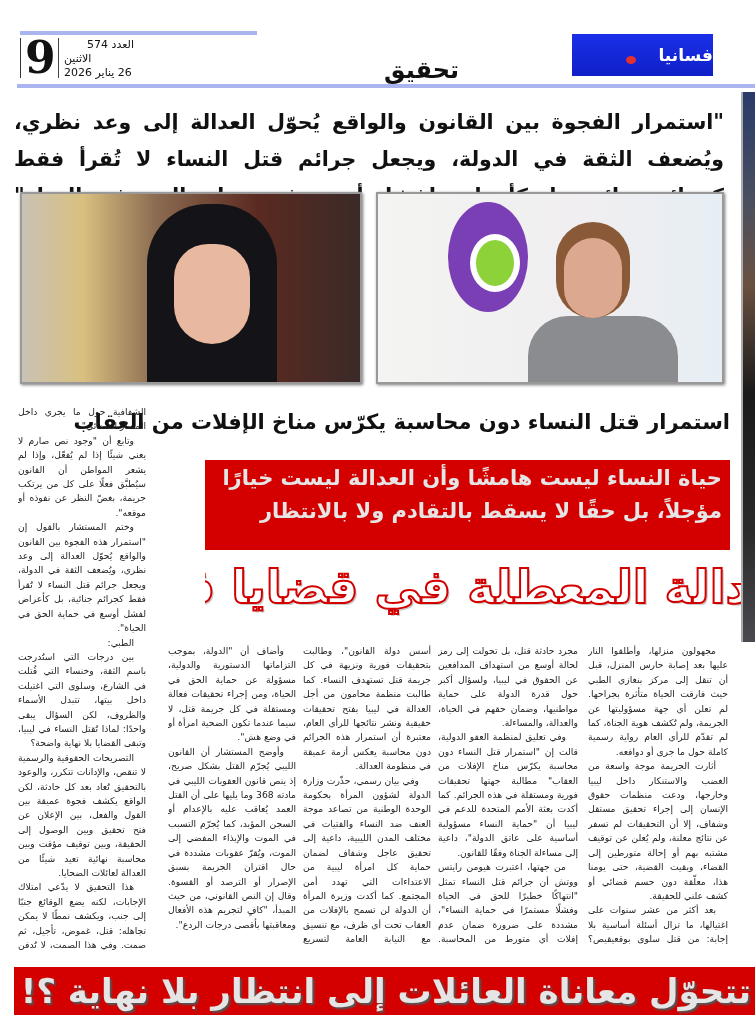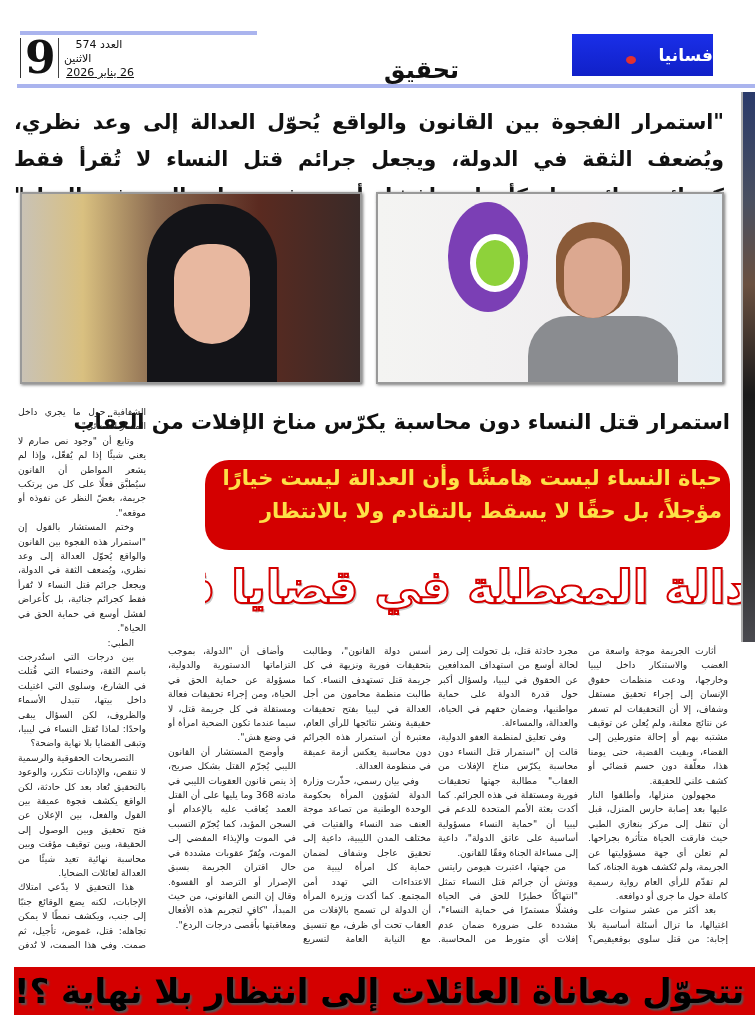--- a/index.html
+++ b/index.html
@@ -7,40 +7,40 @@
   .abs{position:absolute;}
   .rule{background:#aab4ee;height:4px;}
   .pg-num{font-family:"DejaVu Serif",serif;font-weight:bold;font-size:44px;line-height:44px;color:#111;}
   .issue{font-size:11px;line-height:14px;direction:rtl;text-align:right;}
   .section{font-family:"DejaVu Sans",sans-serif;font-weight:bold;font-size:24px;direction:rtl;color:#111;}
   .logo{background:linear-gradient(180deg,#1a2fe8,#1020c8);color:#fff;font-weight:bold;font-size:17px;text-align:right;line-height:42px;direction:rtl;}
   .logo .dot{position:absolute;left:54px;top:22px;width:10px;height:8px;border-radius:50%;background:#e23030;}
   .quote{font-weight:bold;font-size:20.5px;line-height:37px;direction:rtl;text-align:justify;text-align-last:justify;color:#111;letter-spacing:-0.6px;}
   .photo{border:2px solid #999;box-shadow:1px 1px 3px #777;overflow:hidden;}
   .subhead{font-weight:bold;font-size:21px;direction:rtl;text-align:right;white-space:nowrap;color:#111;letter-spacing:-0.5px;}
-  .redbox{background:#d40000;color:#fde047;font-weight:bold;font-size:21px;line-height:33px;direction:rtl;text-align:right;padding:2px 8px;box-sizing:border-box;letter-spacing:-0.4px;border-radius:24px;}
+  .redbox{background:#d40000;color:#e5e5e5;font-weight:bold;font-size:21px;line-height:33px;direction:rtl;text-align:right;padding:2px 8px;box-sizing:border-box;letter-spacing:-0.4px;}
   .outline-title{font-weight:bold;font-size:46px;direction:rtl;color:#fff;white-space:nowrap;text-align:right;
     -webkit-text-stroke:2px #d40000;text-shadow:2px 2px 0 #c9c9c9;letter-spacing:-1px;}
   .col{direction:rtl;text-align:justify;font-size:9.2px;line-height:14.4px;color:#222;overflow:hidden;}
   .col p{margin:0;text-indent:12px;}
-  .bottom-banner{background:#d40000;color:#000000;font-weight:bold;font-size:34px;direction:rtl;text-align:left;white-space:nowrap;line-height:48px;text-shadow:2px 2px 2px #555;padding-right:4px;box-sizing:border-box;overflow:hidden;}
+  .bottom-banner{background:#d40000;color:#e5e5e5;font-weight:bold;font-size:34px;direction:rtl;text-align:right;white-space:nowrap;line-height:48px;text-shadow:2px 2px 2px #555;padding-right:4px;box-sizing:border-box;overflow:hidden;}
   .right-photo{background:linear-gradient(180deg,#2a3a6a 0%,#4a5060 20%,#6a5040 35%,#1a1a1a 55%,#2a2a2a 80%,#4a4a50 100%);border-left:2px solid #aaa;}
 </style>
 </head>
 <body>
 
 <div class="abs rule" style="left:20px;top:31px;width:237px;height:4px;"></div>
 <div class="abs" style="left:20px;top:38px;width:40px;height:40px;border-left:1px solid #333;">
   <div class="pg-num" style="position:absolute;left:4px;top:-2px;">9</div>
 </div>
 <div class="abs" style="left:58px;top:38px;width:1px;height:40px;background:#444;"></div>
 <div class="abs issue" style="left:64px;top:38px;width:70px;direction:rtl;text-align:left;">
-  <div style="text-align:center;direction:rtl;">العدد 574</div>
+  <div style="text-align:right;direction:rtl;">العدد 574</div>
   <div style="text-align:left;">الاثنين</div>
-  <div style="text-align:right;text-decoration:underline;">26 يناير 2026</div>
+  <div style="text-align:left;">26 يناير 2026</div>
 </div>
 <div class="abs section" style="left:336px;top:56px;width:90px;text-align:left;margin-left:48px;">تحقيق</div>
 <div class="abs logo" style="left:572px;top:34px;width:141px;height:42px;">
   <span>فسانيا</span>
   <span class="dot"></span>
 </div>
 <div class="abs rule" style="left:17px;top:84px;width:738px;height:4px;"></div>
 
 <div class="abs quote" style="left:14px;top:104px;width:710px;">"استمرار الفجوة بين القانون والواقع يُحوّل العدالة إلى وعد نظري، ويُضعف الثقة في الدولة، ويجعل جرائم قتل النساء لا تُقرأ فقط كجرائم جنائية، بل كأعراض لفشل أوسع في حماية الحق في الحياة"</div>
 
@@ -62,22 +62,22 @@
 
 <div class="abs subhead" style="left:210px;top:410px;width:520px;">استمرار قتل النساء دون محاسبة يكرّس مناخ الإفلات من العقاب</div>
 
 <div class="abs redbox" style="left:205px;top:460px;width:525px;height:90px;">حياة النساء ليست هامشًا وأن العدالة ليست خيارًا مؤجلاً، بل حقًا لا يسقط بالتقادم ولا بالانتظار</div>
 
 <div class="abs" style="left:205px;top:556px;width:536px;height:80px;overflow:hidden;">
   <div class="outline-title" style="position:absolute;right:-70px;top:4px;">العدالة المعطلة في قضايا قتل النساء</div>
 </div>
 
 <div class="abs col" style="left:588px;top:644px;width:140px;height:300px;">
+  <p>مجهولون منزلها، وأطلقوا النار عليها بعد إصابة حارس المنزل، قبل أن تنقل إلى مركز بنغازي الطبي حيث فارقت الحياة متأثرة بجراحها. لم تعلن أي جهة مسؤوليتها عن الجريمة، ولم تُكشف هوية الجناة، كما لم تقدّم للرأي العام رواية رسمية كاملة حول ما جرى أو دوافعه.</p>
   <p>أثارت الجريمة موجة واسعة من الغضب والاستنكار داخل ليبيا وخارجها، ودعت منظمات حقوق الإنسان إلى إجراء تحقيق مستقل وشفاف، إلا أن التحقيقات لم تسفر عن نتائج معلنة، ولم يُعلن عن توقيف مشتبه بهم أو إحالة متورطين إلى القضاء، وبقيت القضية، حتى يومنا هذا، معلّقة دون حسم قضائي أو كشف علني للحقيقة.</p>
-  <p>مجهولون منزلها، وأطلقوا النار عليها بعد إصابة حارس المنزل، قبل أن تنقل إلى مركز بنغازي الطبي حيث فارقت الحياة متأثرة بجراحها. لم تعلن أي جهة مسؤوليتها عن الجريمة، ولم تُكشف هوية الجناة، كما لم تقدّم للرأي العام رواية رسمية كاملة حول ما جرى أو دوافعه.</p>
   <p>بعد أكثر من عشر سنوات على اغتيالها، ما تزال أسئلة أساسية بلا إجابة: من قتل سلوى بوقعيقيص؟ ولماذا؟ ومن الذي حمى الجناة من المساءلة؟ وبينما تتجدد الذكرى كل عام، تتجدد معها مطالب عائلتها وزملائها والمنظمات الحقوقية بإنهاء حالة الإفلات من العقاب، وإغلاق هذا الملف بما يليق بحجم الجريمة ومكانة الضحية.</p>
 
 </div>
 <div class="abs col" style="left:438px;top:644px;width:140px;height:300px;">
   <p style="text-indent:0;">مجرد حادثة قتل، بل تحولت إلى رمز لحالة أوسع من استهداف المدافعين عن الحقوق في ليبيا، ولسؤال أكبر حول قدرة الدولة على حماية مواطنيها، وضمان حقهم في الحياة، والعدالة، والمساءلة.</p>
   <p>وفي تعليق لمنظمة العفو الدولية، قالت إن "استمرار قتل النساء دون محاسبة يكرّس مناخ الإفلات من العقاب" مطالبة جهتها تحقيقات فورية ومستقلة في هذه الجرائم. كما أكدت بعثة الأمم المتحدة للدعم في ليبيا أن "حماية النساء مسؤولية أساسية على عاتق الدولة"، داعية إلى مساءلة الجناة وفقًا للقانون.</p>
   <p>من جهتها، اعتبرت هيومن رايتس ووتش أن جرائم قتل النساء تمثل "انتهاكًا خطيرًا للحق في الحياة وفشلًا مستمرًا في حماية النساء"، مشددة على ضرورة ضمان عدم إفلات أي متورط من المحاسبة. بدورها، شددت هيئة الأمم المتحدة للمرأة على أن قتل النساء يشكل "أحد أخطر أشكال العنف القائم على النوع الاجتماعي"، داعية إلى اعتماد نهج شامل يشمل التحقيق، والدعم، وتعزيز آليات الحماية. وفي السياق نفسه، قالت منظمة فرونت لاين ديفندرز إن استهداف النساء، لا سيما الناشطات، "يقوّض</p>
 </div>
 <div class="abs col" style="left:303px;top:644px;width:128px;height:300px;">
   <p style="text-indent:0;">أسس دولة القانون"، وطالبت بتحقيقات فورية ونزيهة في كل جريمة قتل تستهدف النساء. كما طالبت منظمة محامون من أجل العدالة في ليبيا بفتح تحقيقات حقيقية ونشر نتائجها للرأي العام، معتبرة أن استمرار هذه الجرائم دون محاسبة يعكس أزمة عميقة في منظومة العدالة.</p>

